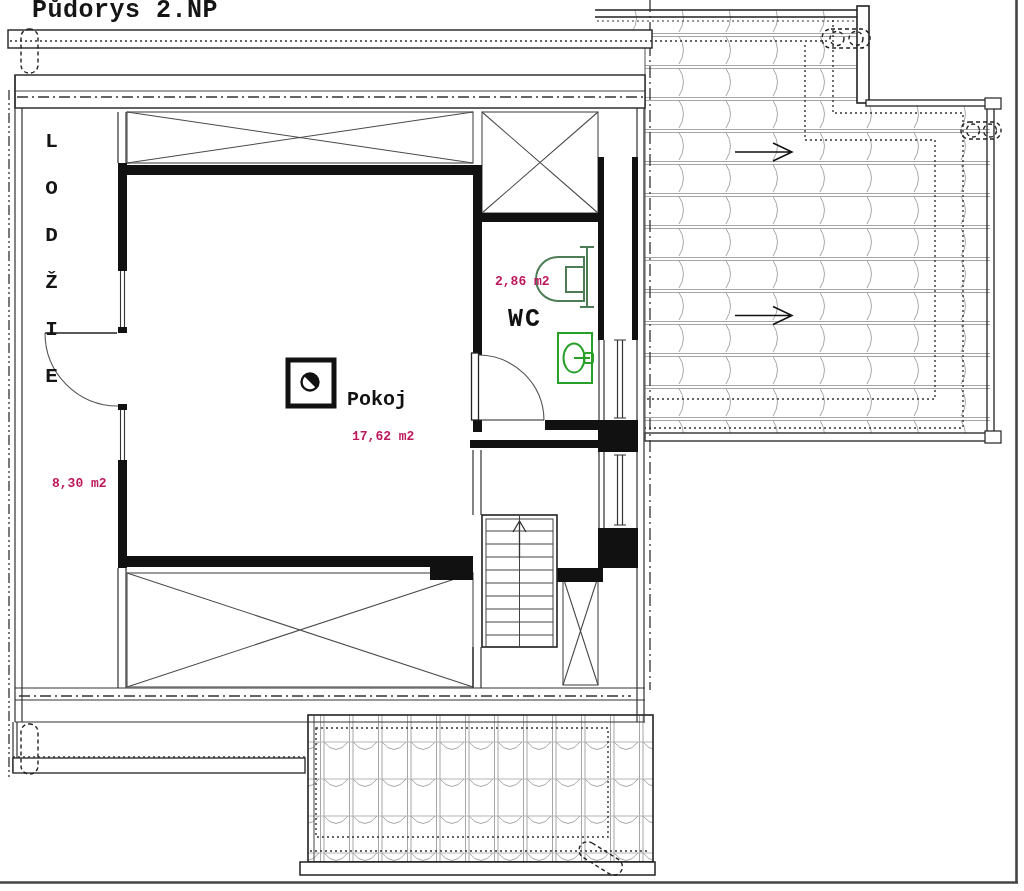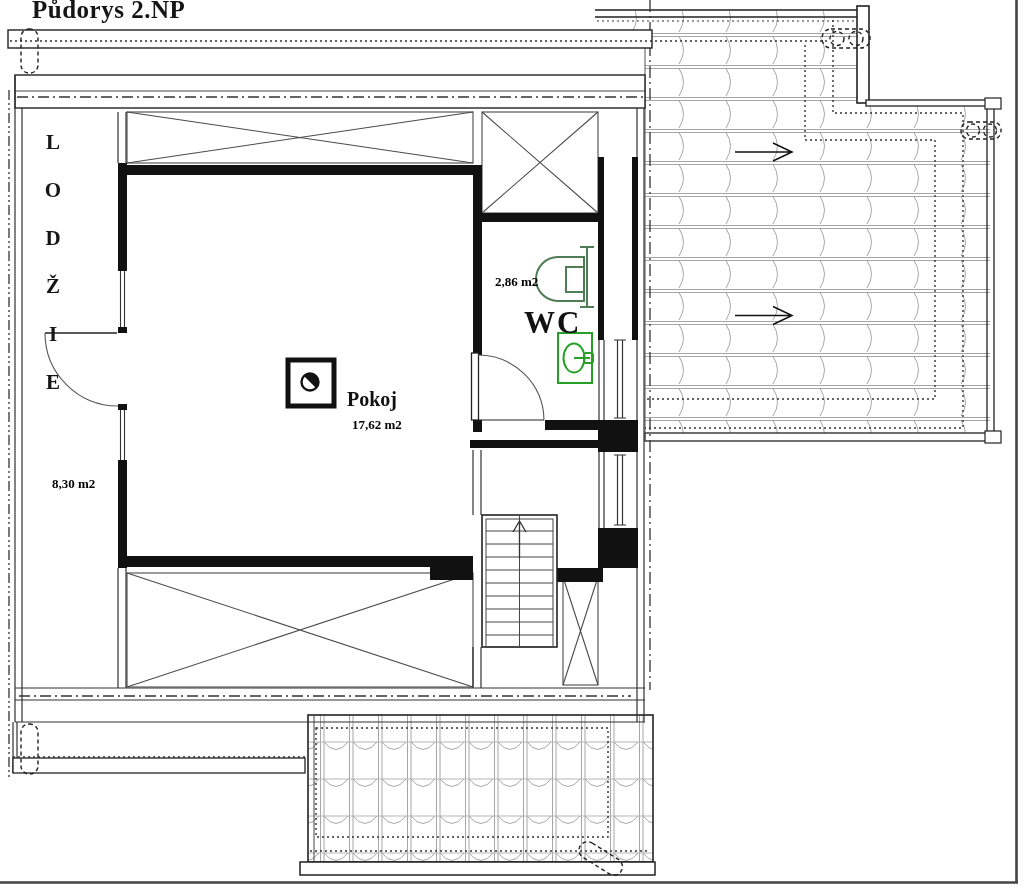--- a/index.html
+++ b/index.html
@@ -1,28 +1,28 @@
 <!DOCTYPE html>
 <html><head>
 <meta charset="utf-8">
 <style>
   html,body{margin:0;padding:0;background:#ffffff;}
   .stage{position:relative;width:1024px;height:891px;background:#fff;overflow:hidden;
-         font-family:Liberation Serif, serif;}
+         font-family:Liberation Mono, monospace;}
   .stage svg{position:absolute;left:0;top:0;}
   .label{position:absolute;white-space:pre;color:#151515;}
   .title{left:32px;top:-4px;font-size:25px;font-weight:bold;letter-spacing:.5px;}
   .room-name{font-weight:bold;color:#111;}
   .pokoj{left:347px;top:388px;font-size:20px;}
-  .wc{left:524px;top:305px;font-size:31px;letter-spacing:2px;}
+  .wc{left:508px;top:305px;font-size:25px;letter-spacing:2px;}
   .lodzie{left:40px;top:130px;font-size:21px;font-weight:bold;
           writing-mode:vertical-rl;text-orientation:upright;letter-spacing:24px;color:#151515;}
-  .area{font-size:13px;font-weight:bold;color:#000000;}
+  .area{font-size:13px;font-weight:bold;color:#be185d;}
   .area-loggia{left:52px;top:476px;}
-  .area-pokoj{left:352px;top:417px;}
+  .area-pokoj{left:352px;top:429px;}
   .area-wc{left:495px;top:274px;}
 </style>
 </head>
 <body>
 
 <div class="stage">
 
 <svg width="1024" height="891" viewBox="0 0 1024 891">
   <defs>
     <pattern id="rtile" width="47" height="32" patternUnits="userSpaceOnUse">

